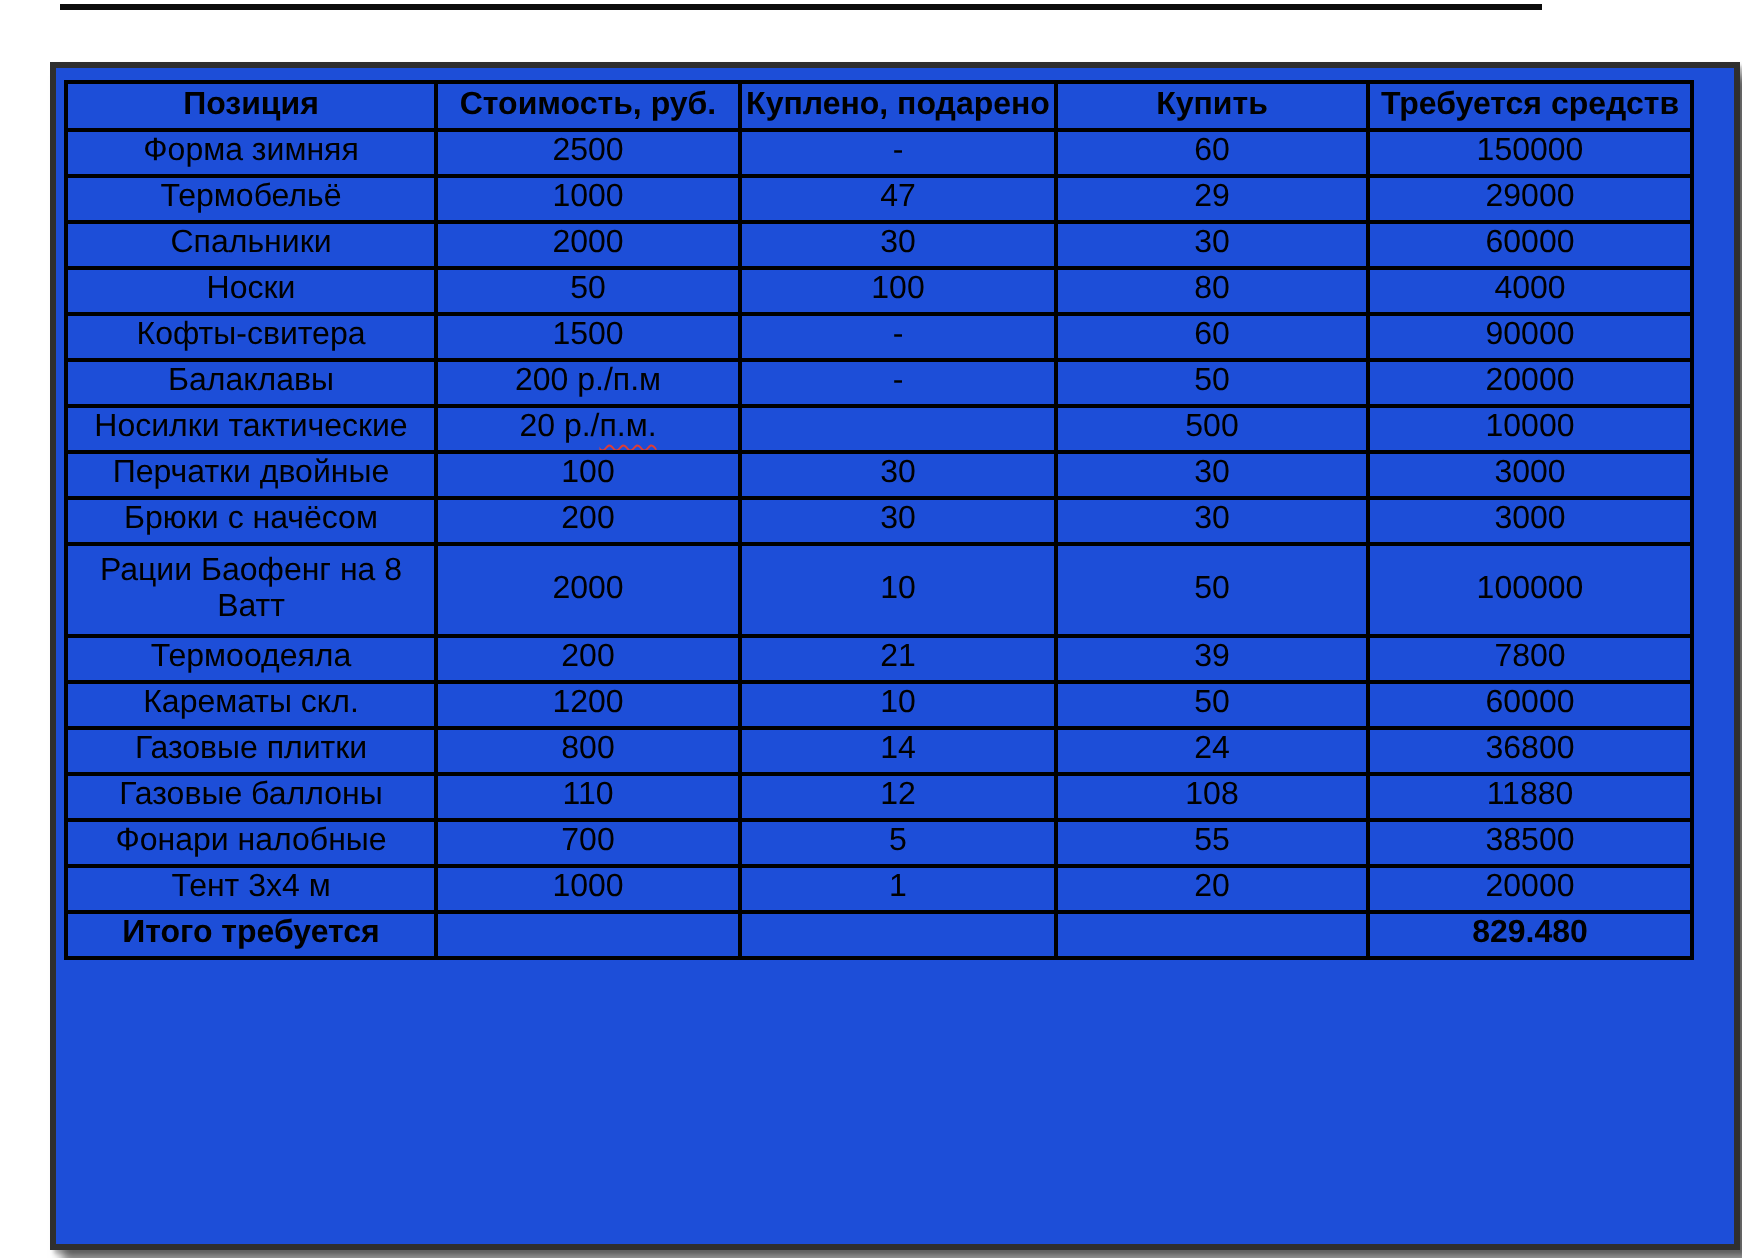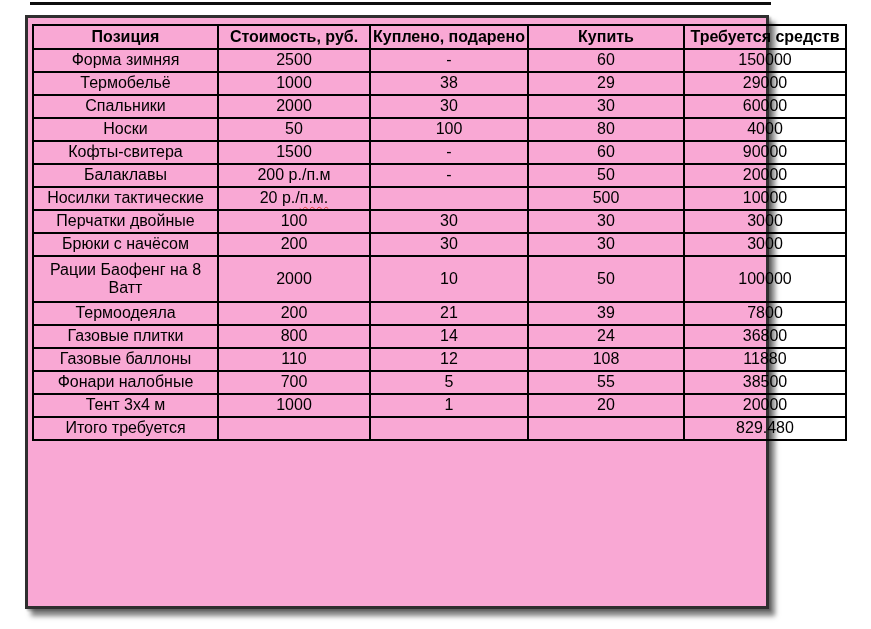--- a/index.html
+++ b/index.html
@@ -19,25 +19,25 @@
     position: absolute;
     left: 30px;
     top: 2px;
     width: 741px;
     height: 3px;
     background: #0d0d0d;
   }
   .panel {
     position: absolute;
     left: 25px;
-    top: 15px;
-    width: 744px;
+    top: 31px;
+    width: 845px;
     height: 594px;
     box-sizing: border-box;
-    background: #f9a8d4;
+    background: #1d4ed8;
     border: 3px solid #2f2f2f;
     box-shadow: 6px 7px 5px rgba(0,0,0,0.50), 2px 2px 2px rgba(0,0,0,0.25);
     padding: 6px 0 0 4px;
   }
   table.supplies {
     border-collapse: collapse;
     table-layout: fixed;
     width: 813px;
   }
   table.supplies th,
@@ -57,21 +57,21 @@
   }
   table.supplies td {
     height: 21px;
     font-weight: normal;
   }
   tr.tall td {
     height: 44px;
     white-space: normal;
   }
   tr.total td {
-    font-weight: normal;
+    font-weight: bold;
   }
   .squiggle {
     text-decoration: underline;
     text-decoration-style: wavy;
     text-decoration-color: #e03c32;
     text-decoration-thickness: 1px;
     text-underline-offset: 3px;
     text-align: right;
   }
 </style>
@@ -102,21 +102,21 @@
         <tr>
           <td>Форма зимняя</td>
           <td>2500</td>
           <td>-</td>
           <td>60</td>
           <td>150000</td>
         </tr>
         <tr>
           <td>Термобельё</td>
           <td>1000</td>
-          <td>38</td>
+          <td>47</td>
           <td>29</td>
           <td>29000</td>
         </tr>
         <tr>
           <td>Спальники</td>
           <td>2000</td>
           <td>30</td>
           <td>30</td>
           <td>60000</td>
         </tr>
@@ -170,20 +170,27 @@
           <td>100000</td>
         </tr>
         <tr>
           <td>Термоодеяла</td>
           <td>200</td>
           <td>21</td>
           <td>39</td>
           <td>7800</td>
         </tr>
         <tr>
+          <td>Карематы скл.</td>
+          <td>1200</td>
+          <td>10</td>
+          <td>50</td>
+          <td>60000</td>
+        </tr>
+        <tr>
           <td>Газовые плитки</td>
           <td>800</td>
           <td>14</td>
           <td>24</td>
           <td>36800</td>
         </tr>
         <tr>
           <td>Газовые баллоны</td>
           <td>110</td>
           <td>12</td>

